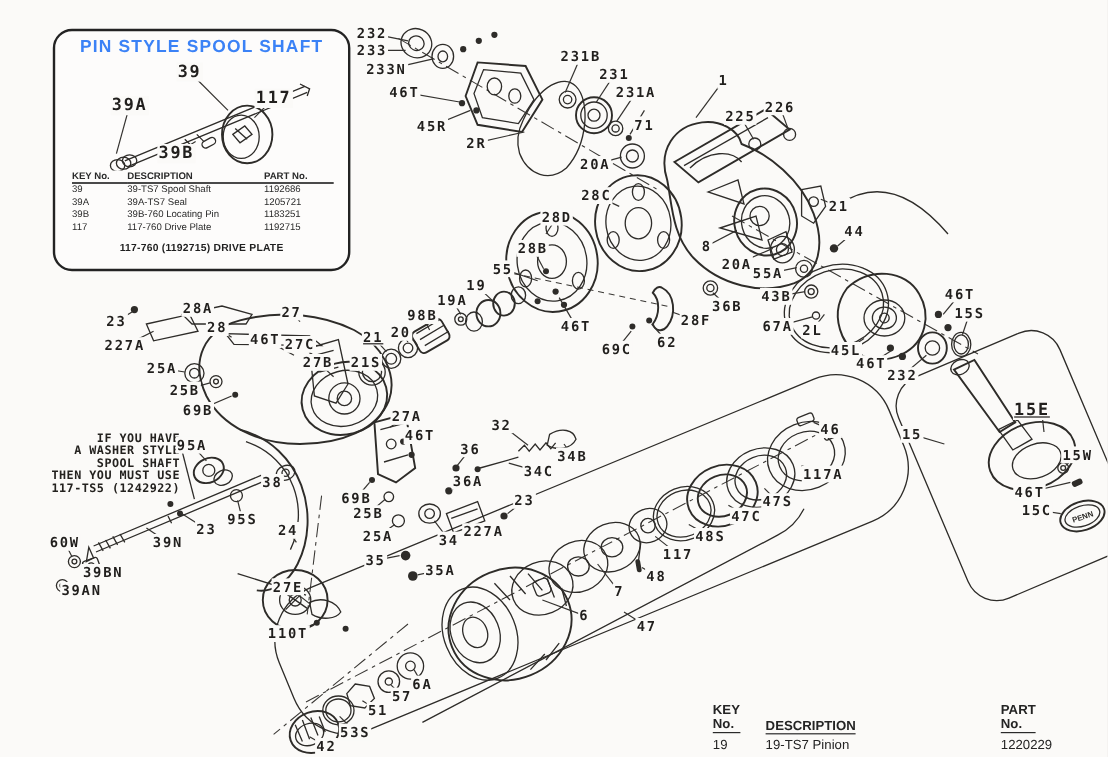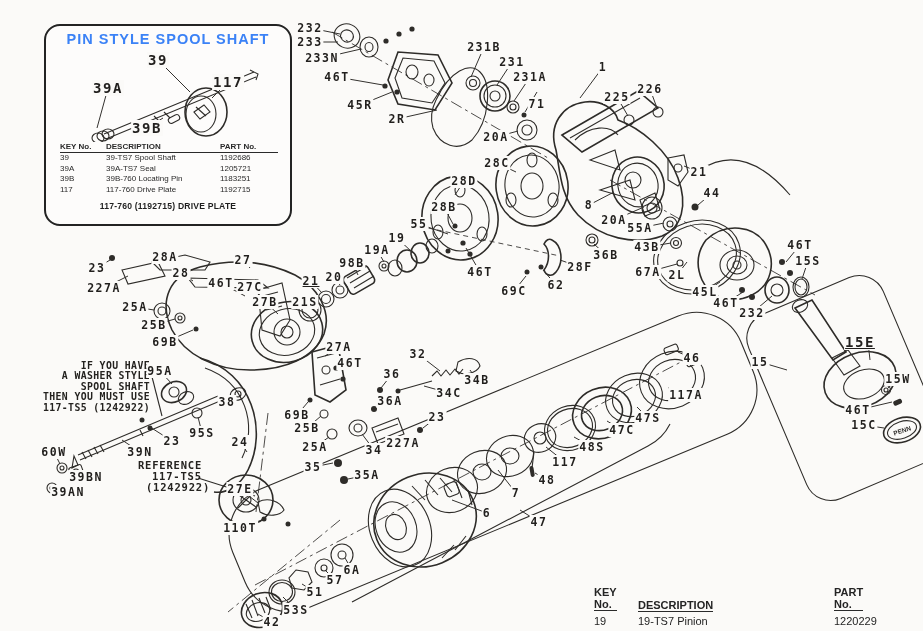--- a/index.html
+++ b/index.html
@@ -345,25 +345,20 @@
     </table>
     <div class="inset-foot" style="top:175px">117-760 (1192715) DRIVE PLATE</div>
   </div>
 
   <div id="washer-note" class="mono">
     <div>IF YOU HAVE</div>
     <div>A WASHER STYLE</div>
     <div>SPOOL SHAFT</div>
     <div>THEN YOU MUST USE</div>
     <div>117-TS5 (1242922)</div>
-  </div>
-  <div id="reference-note" class="mono">
-    <div>REFERENCE</div>
-    <div style="padding-left:14px">117-TS5</div>
-    <div style="padding-left:8px">(1242922)</div>
   </div>
 
   <div id="bottom-table">
     <div class="hrow">
       <span class="c-key"><span class="u"><span>KEY</span><br><span>No.</span></span></span>
       <span class="c-desc" style="padding-top:13px"><span class="u">DESCRIPTION</span></span>
       <span class="c-part"><span class="u"><span>PART</span><br><span>No.</span></span></span>
     </div>
     <div class="drow">
       <span class="c-key">19</span>

